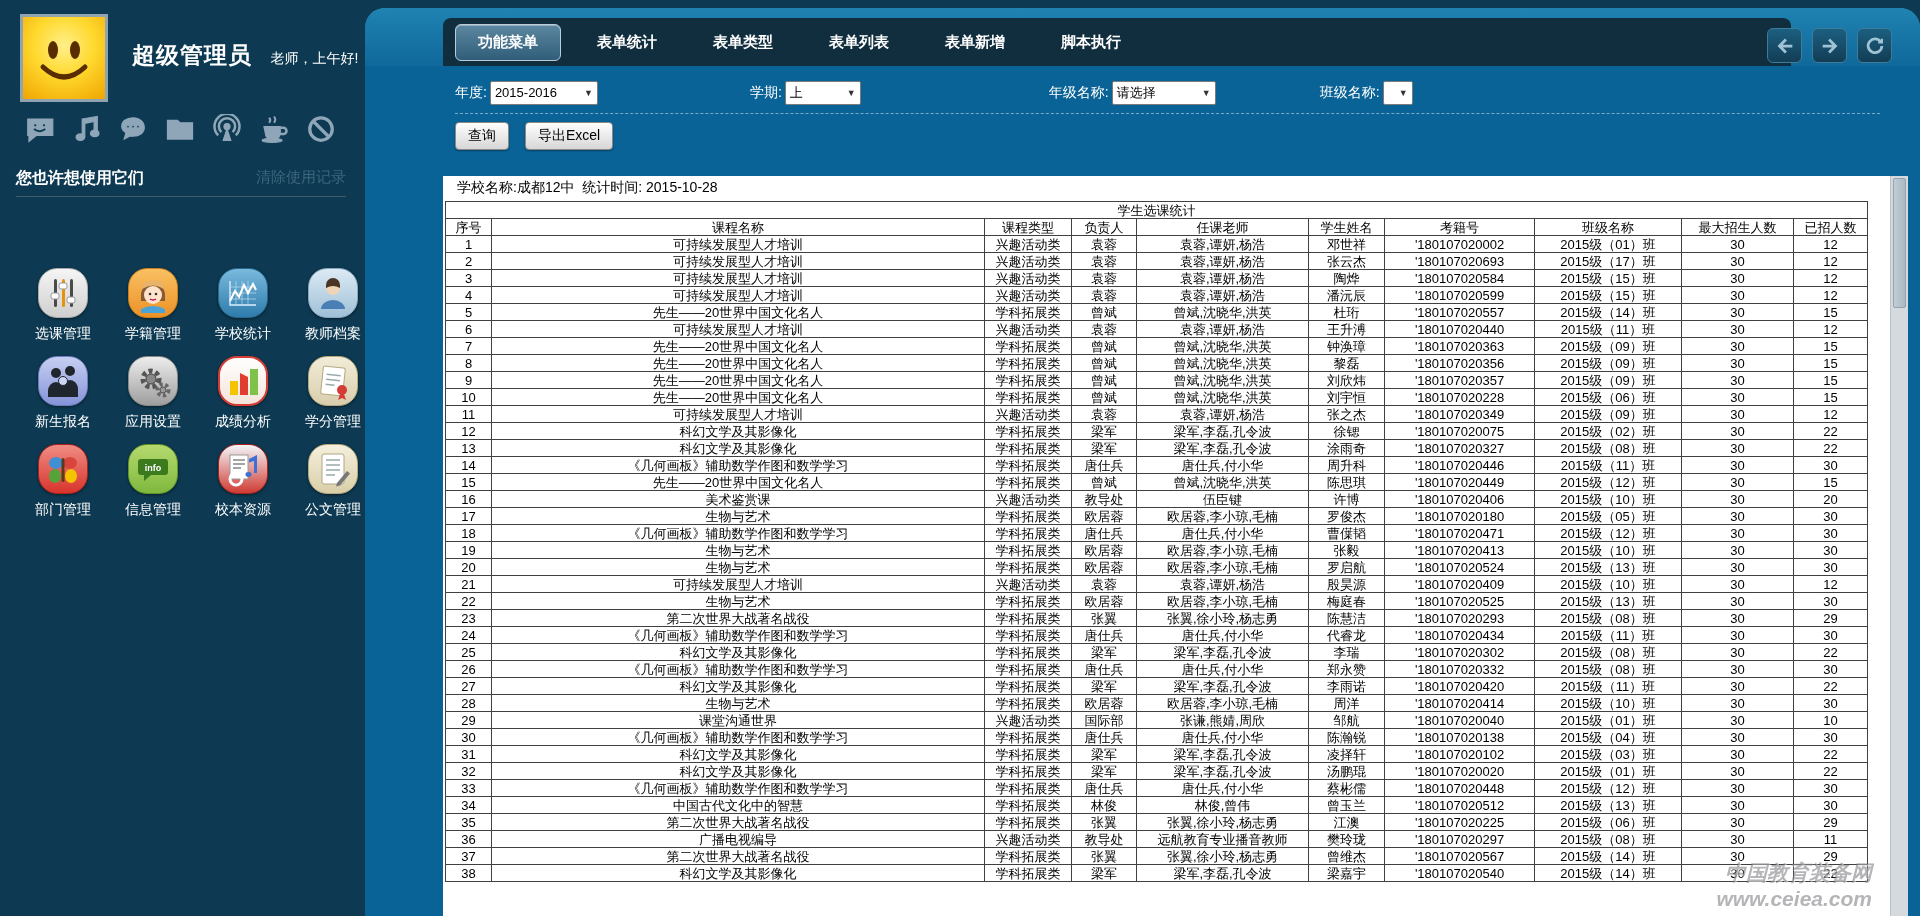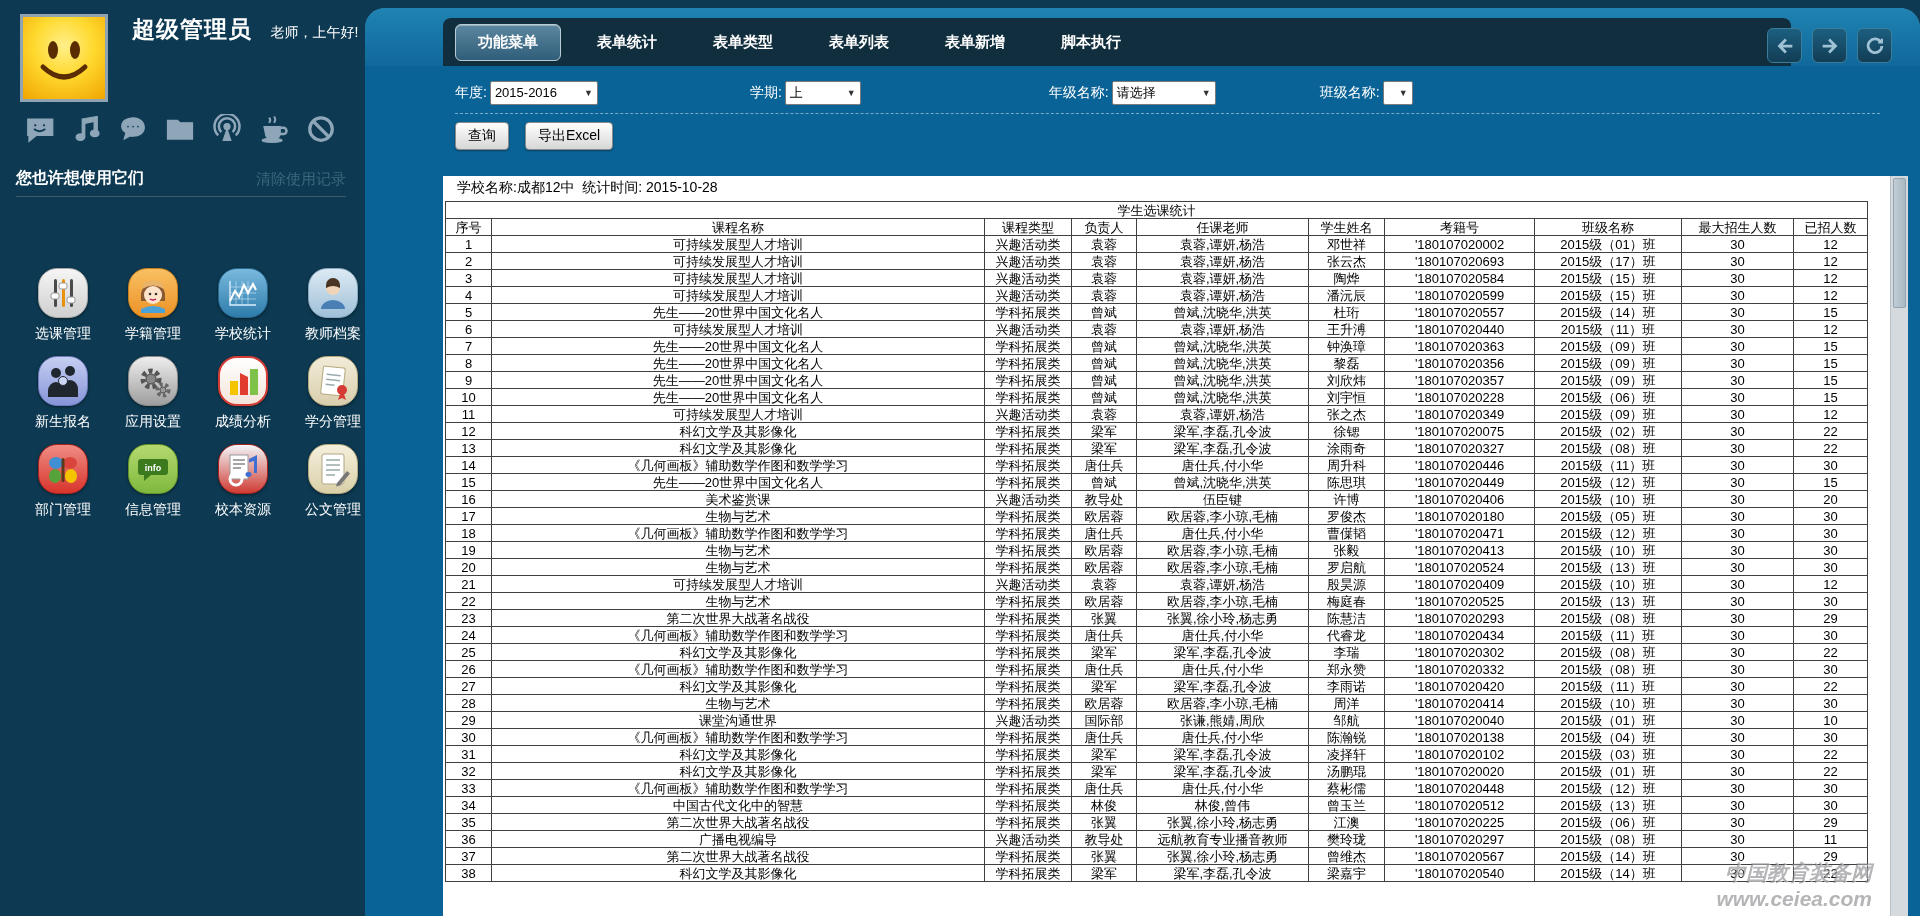--- a/index.html
+++ b/index.html
@@ -5,27 +5,27 @@
   * { margin:0; padding:0; box-sizing:border-box; }
   html,body { width:1920px; height:916px; overflow:hidden;
     font-family:"Liberation Sans","DejaVu Sans",sans-serif;
     background:#0d3a52; color:#fff; }
 
   
   .sidebar { position:absolute; left:0; top:0; width:365px; height:916px; background:#0d3a52; }
   .profile { position:absolute; left:20px; top:14px; display:flex; align-items:flex-start; }
   .avatar { width:88px; height:88px; border:3px solid #8fa3b0; background:radial-gradient(circle at 50% 35%, #ffef8a 0%, #ffd92e 45%, #f0a400 100%); position:relative; flex:0 0 auto; }
   .avatar svg { position:absolute; left:0; top:0; }
-  .profile-text { margin-left:24px; white-space:nowrap; }
+  .profile-text { margin-left:24px; margin-top:26px; white-space:nowrap; }
   .profile-name { font-size:23px; font-weight:bold; letter-spacing:1px; display:inline-block; }
   .profile-greet { font-size:14px; margin-left:14px; display:inline-block; }
   .quick-icons { position:absolute; left:24px; top:112px; width:320px; display:flex; gap:17px; }
   .qicon { width:30px; height:34px; display:flex; align-items:center; justify-content:center; }
   .qicon svg { width:30px; height:30px; fill:#8ea6b8; stroke:#8ea6b8; }
-  .suggest-head { position:absolute; left:16px; top:168px; width:330px; display:flex; align-items:flex-end; justify-content:space-between; }
+  .suggest-head { position:absolute; left:16px; top:168px; width:330px; display:flex; align-items:flex-start; justify-content:space-between; }
   .suggest-title { font-size:16px; font-weight:bold; }
   .clear-link { font-size:15px; color:#3e667e; cursor:pointer; }
   .suggest-divider { position:absolute; left:16px; top:196px; width:330px; border-top:1px solid #3d5a6b; }
   .app-grid { position:absolute; left:22px; top:268px; width:330px; display:grid; grid-template-columns:repeat(4,82px); grid-auto-rows:88px; column-gap:8px; }
   .app-item { display:flex; flex-direction:column; align-items:center; cursor:pointer; }
   .app-icon { width:50px; height:50px; border-radius:19px; position:relative; box-shadow:0 1px 3px rgba(0,0,0,.5); display:flex; align-items:center; justify-content:center; }
   .app-label { margin-top:7px; font-size:14px; color:#fff; white-space:nowrap; }
   .bg-sliders  { background:linear-gradient(#f5f5f5,#cfcfcf); border:1px solid #aaa; }
   .bg-girl     { background:linear-gradient(#f9c063,#ec9226); border:1px solid #c87f1d; }
   .bg-chartline{ background:linear-gradient(#79b9dd,#2e7cab); border:1px solid #29688f; }

